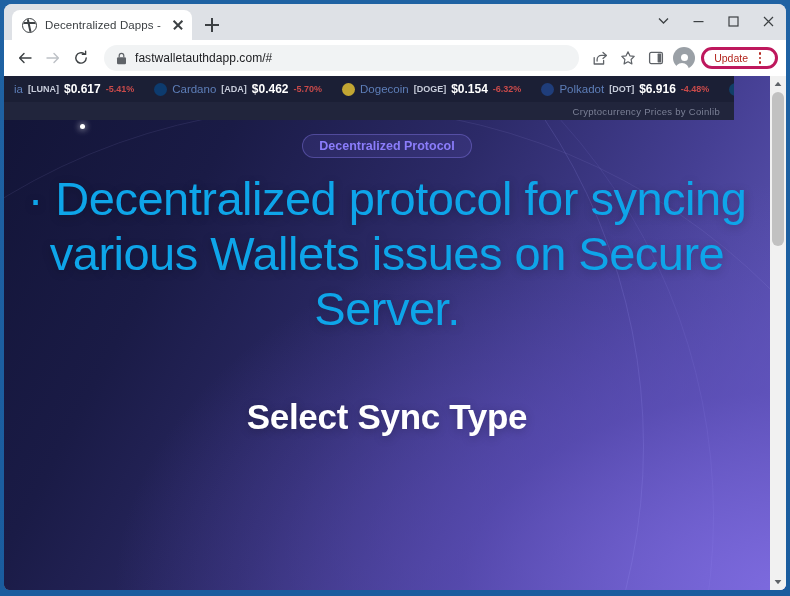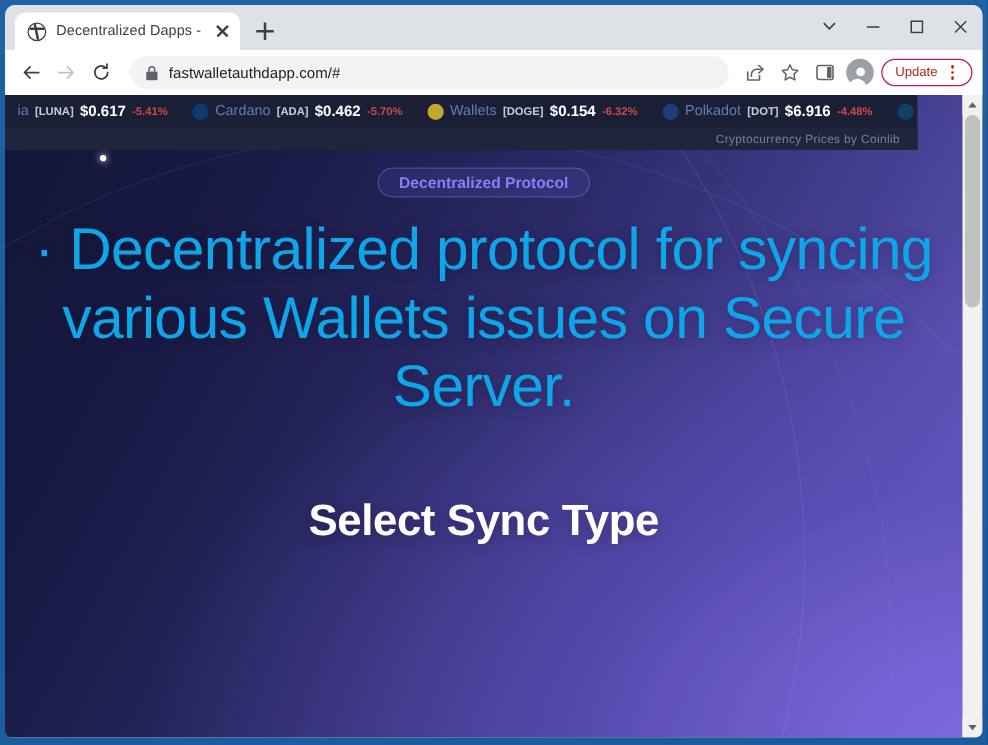--- a/index.html
+++ b/index.html
@@ -159,21 +159,21 @@
   }
   .url-text {
     font-size: 12px;
     color: #202124;
     white-space: nowrap;
     overflow: hidden;
     letter-spacing: 0.05px;
   }
   .update-pill {
     height: 22px;
-    border: 1px solid #be185d;
+    border: 3px solid #be185d;
     border-radius: 11px;
     color: #b3261e;
     font-size: 10.5px;
     display: flex;
     align-items: center;
     padding: 0 9px 0 10px;
     gap: 6px;
     cursor: pointer;
     margin-left: 2px;
     white-space: nowrap;
@@ -544,21 +544,21 @@
             </div>
             <div class="tick">
               <span class="coin-ico" style="background: rgb(13, 59, 110);"></span>
               <span class="coin-name">Cardano</span>
               <span class="coin-sym">[ADA]</span>
               <span class="coin-price">$0.462</span>
               <span class="coin-chg">-5.70%</span>
             </div>
             <div class="tick">
               <span class="coin-ico" style="background: rgb(194, 166, 51);"></span>
-              <span class="coin-name">Wallets</span>
+              <span class="coin-name">Dogecoin</span>
               <span class="coin-sym">[DOGE]</span>
               <span class="coin-price">$0.154</span>
               <span class="coin-chg">-6.32%</span>
             </div>
             <div class="tick">
               <span class="coin-ico" style="background: rgb(31, 61, 122);"></span>
               <span class="coin-name">Polkadot</span>
               <span class="coin-sym">[DOT]</span>
               <span class="coin-price">$6.916</span>
               <span class="coin-chg">-4.48%</span>

